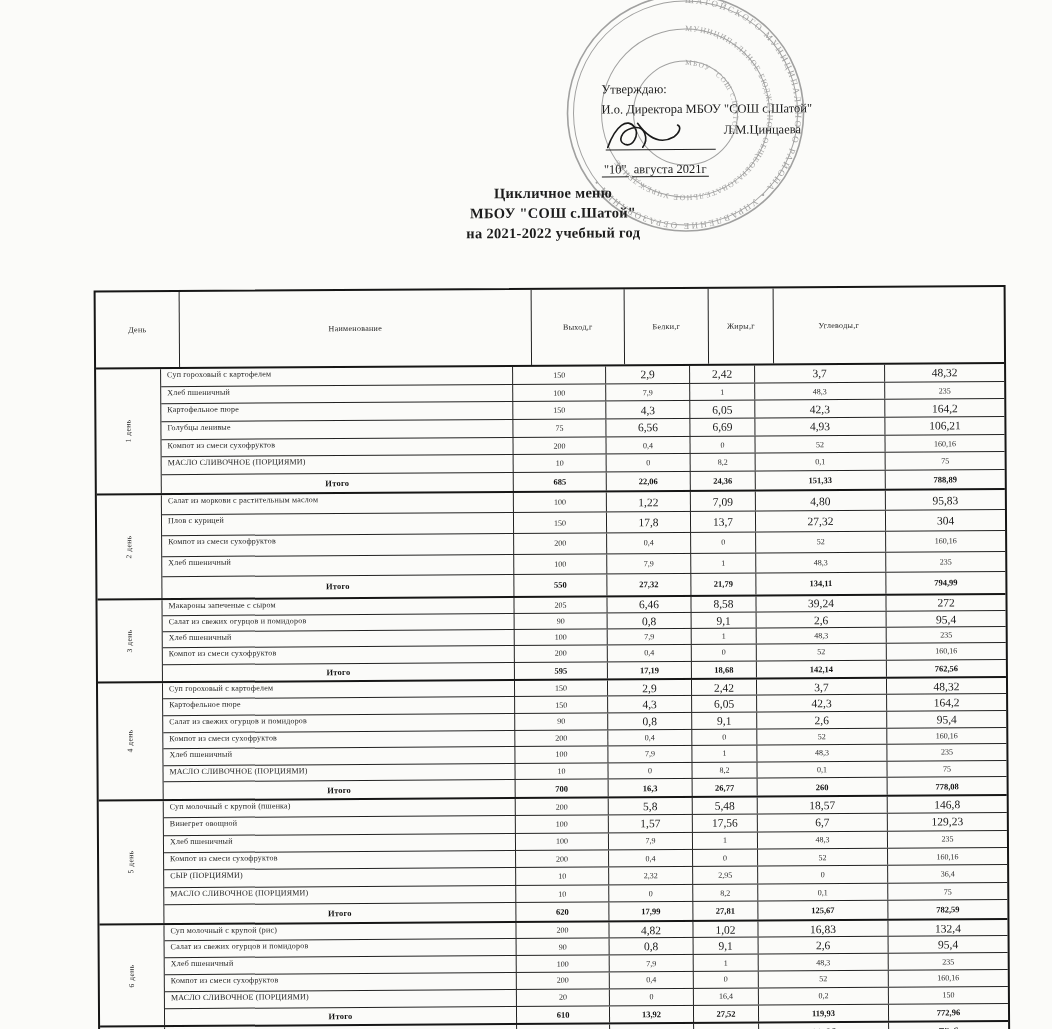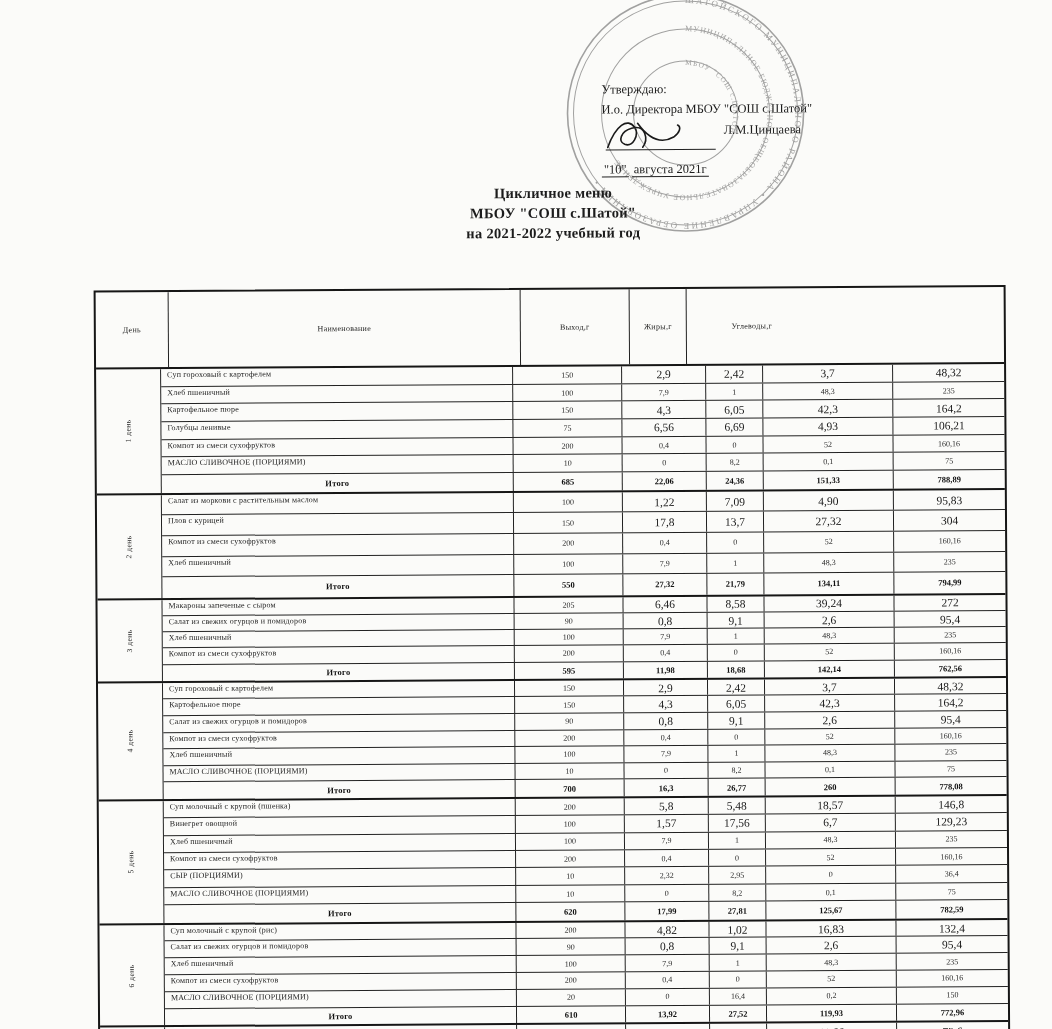--- a/index.html
+++ b/index.html
@@ -27,22 +27,22 @@
   .doc-title{position:absolute;left:370px;top:183px;width:370px;text-align:center;
     font-weight:bold;font-size:14.5px;line-height:1.38;letter-spacing:.3px;}
 
   
   .menu-table{position:absolute;left:95px;top:288px;width:912px;border:2px solid #161616;box-sizing:border-box;background:transparent;}
   .thead{display:flex;height:75px;border-bottom:2px solid #161616;}
   .thead .hcell{display:flex;align-items:center;justify-content:center;text-align:center;
     font-size:8px;border-right:1px solid #222;box-sizing:border-box;letter-spacing:.3px;}
   .hcell:last-child,.cell:last-child{border-right:none !important;}
 
-  .w-day{width:73px;} .w-name{width:352px;} .w-v0{width:109px;} .w-v1{width:84px;}
-  .w-v2{width:57px;} .w-v3{width:130px;} .w-v4{width:104px;flex:1;}
+  .w-day{width:84px;} .w-name{width:352px;} .w-v0{width:93px;} .w-v1{width:84px;}
+  .w-v2{width:65px;} .w-v3{width:130px;} .w-v4{width:104px;flex:1;}
 
   .day{display:flex;border-bottom:2px solid #161616;}
   .day:last-child{border-bottom:none;}
   .day-cell{width:65px;border-right:1px solid #222;box-sizing:border-box;
     display:flex;align-items:center;justify-content:center;}
   .day-cell span{transform:rotate(-90deg);font-size:7.5px;white-space:nowrap;letter-spacing:.5px;}
   .rows{flex:1;display:flex;flex-direction:column;}
   .row{display:flex;border-bottom:1px solid #222;height:var(--rh);box-sizing:border-box;}
   .rows .row:last-child{border-bottom:none;}
   .cell{border-right:1px solid #222;box-sizing:border-box;display:flex;align-items:center;justify-content:center;overflow:hidden;}
@@ -105,20 +105,21 @@
     <div>Цикличное меню</div>
     <div>МБОУ "СОШ с.Шатой"</div>
     <div>на 2021-2022 учебный год</div>
   </div>
 
   <div class="menu-table">
     <div class="thead">
       <div class="hcell w-day">День</div>
       <div class="hcell w-name">Наименование</div>
       <div class="hcell w-v0">Выход,г</div>
+      <div class="hcell w-v1">Белки,г</div>
       <div class="hcell w-v2">Жиры,г</div>
       <div class="hcell w-v3">Углеводы,г</div>
     </div>
     <div id="tbody">
         <div class="day day-0">
           <div class="day-cell">
             <span>1 день</span>
           </div>
           <div class="rows">
             <div class="row em">
@@ -182,21 +183,21 @@
         <div class="day day-1">
           <div class="day-cell">
             <span>2 день</span>
           </div>
           <div class="rows">
             <div class="row em">
               <div class="cell name w-name">Салат из моркови с растительным маслом</div>
               <div class="cell num w-v0">100</div>
               <div class="cell num w-v1 v">1,22</div>
               <div class="cell num w-v2 v">7,09</div>
-              <div class="cell num w-v3 v">4,90</div>
+              <div class="cell num w-v3 v">4,80</div>
               <div class="cell num w-v4 v">95,83</div>
             </div>
             <div class="row em">
               <div class="cell name w-name">Плов с курицей</div>
               <div class="cell num w-v0">150</div>
               <div class="cell num w-v1 v">17,8</div>
               <div class="cell num w-v2 v">13,7</div>
               <div class="cell num w-v3 v">27,32</div>
               <div class="cell num w-v4 v">304</div>
             </div>
@@ -259,21 +260,21 @@
               <div class="cell name w-name">Компот из смеси сухофруктов</div>
               <div class="cell num w-v0">200</div>
               <div class="cell num w-v1 v">0,4</div>
               <div class="cell num w-v2 v">0</div>
               <div class="cell num w-v3 v">52</div>
               <div class="cell num w-v4 v">160,16</div>
             </div>
             <div class="row total">
               <div class="cell name w-name">Итого</div>
               <div class="cell num w-v0">595</div>
-              <div class="cell num w-v1">11,98</div>
+              <div class="cell num w-v1">17,19</div>
               <div class="cell num w-v2">18,68</div>
               <div class="cell num w-v3">142,14</div>
               <div class="cell num w-v4">762,56</div>
             </div>
           </div>
         </div>
         <div class="day day-3">
           <div class="day-cell">
             <span>4 день</span>
           </div>

